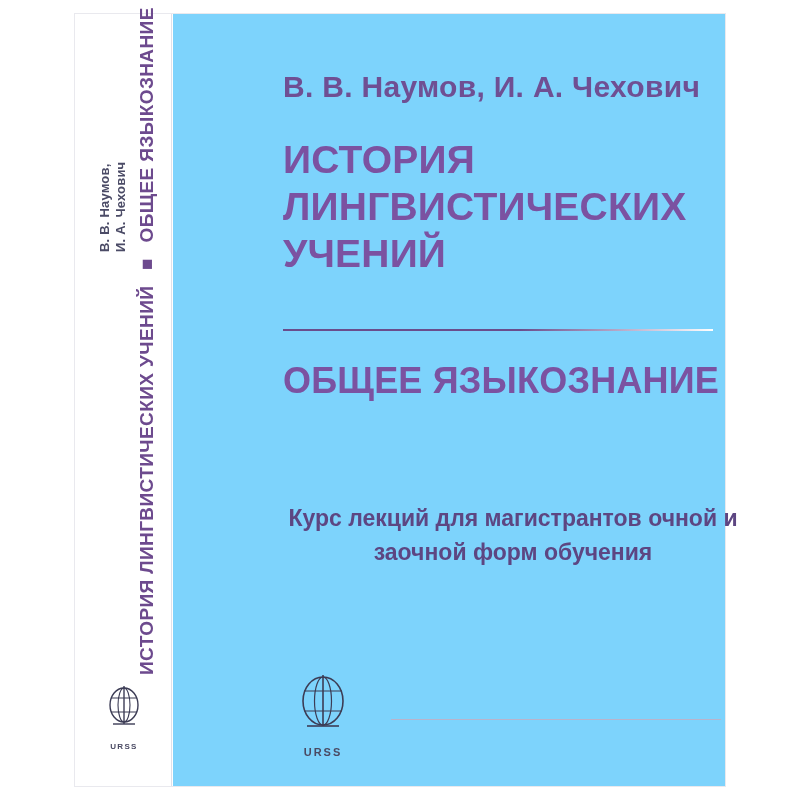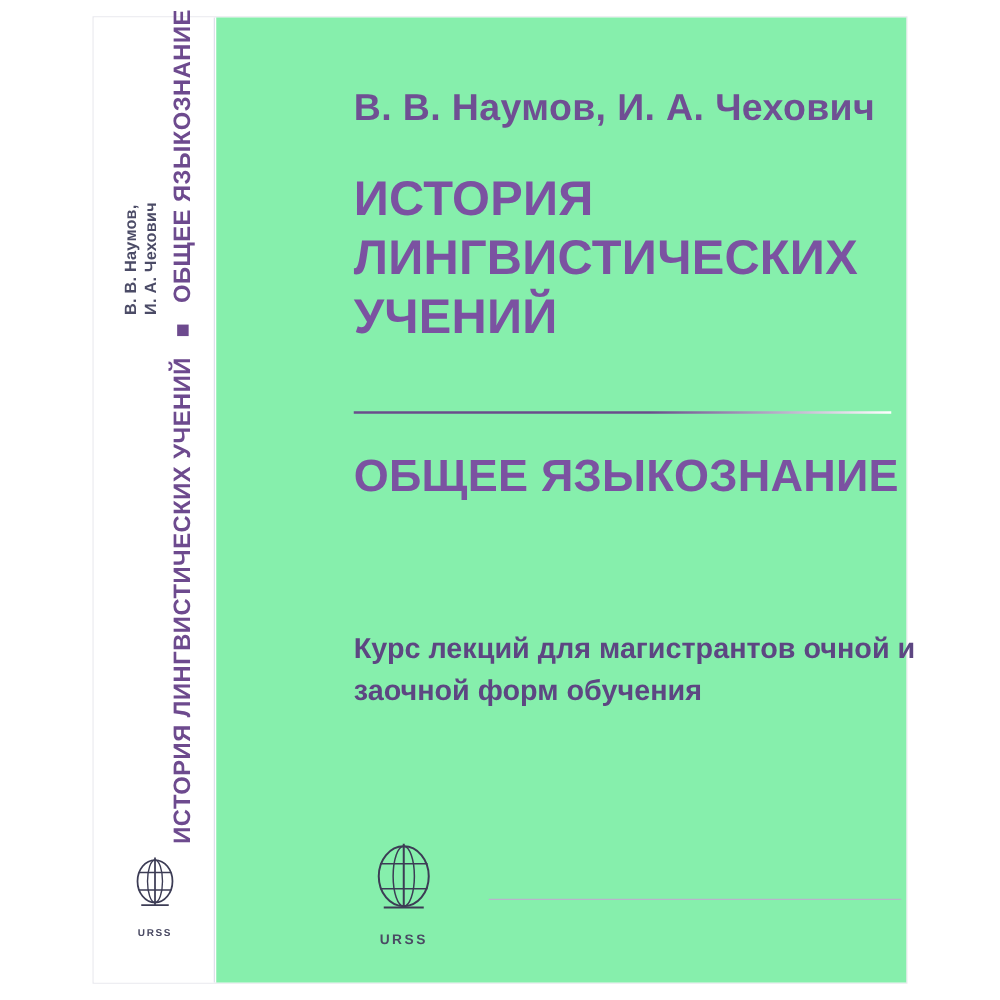--- a/index.html
+++ b/index.html
@@ -97,21 +97,21 @@
     text-align: center;
   }
 
   
   .front {
     position: absolute;
     left: 98px;
     top: 0;
     right: 0;
     height: 100%;
-    background: #86efac;
+    background: #7dd3fc;
     padding-left: 28px;
   }
 
   .authors {
     position: absolute;
     left: 110px;
     top: 56px;
     font-size: 30px;
     font-weight: 700;
     color: #6f4f93;
@@ -154,20 +154,21 @@
 
   .subtitle {
     position: absolute;
     left: 110px;
     top: 487px;
     width: 460px;
     font-size: 23px;
     font-weight: 700;
     line-height: 34px;
     color: #5d4682;
+    text-align: center;
   }
 
   .rule-bottom {
     position: absolute;
     left: 218px;
     top: 705px;
     width: 330px;
     height: 1px;
     background: #b9b3cb;
   }

